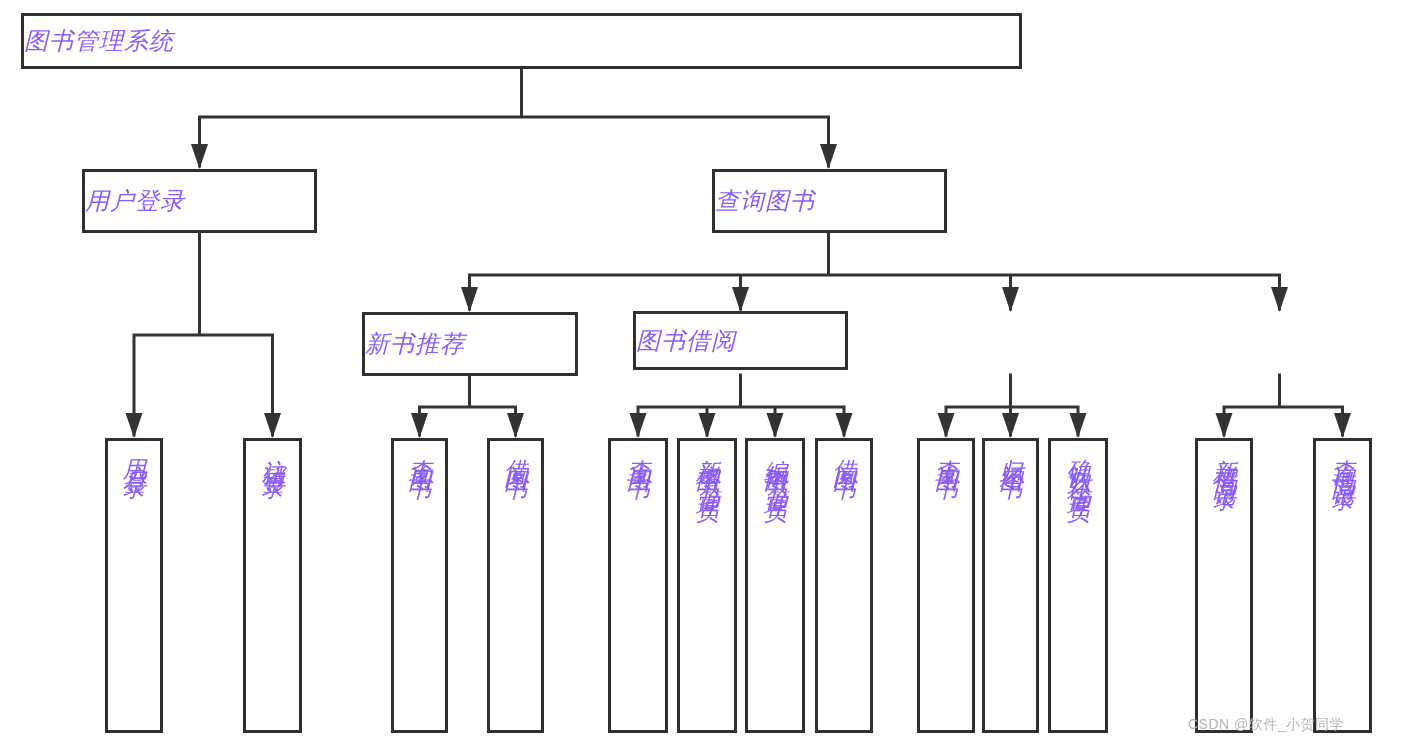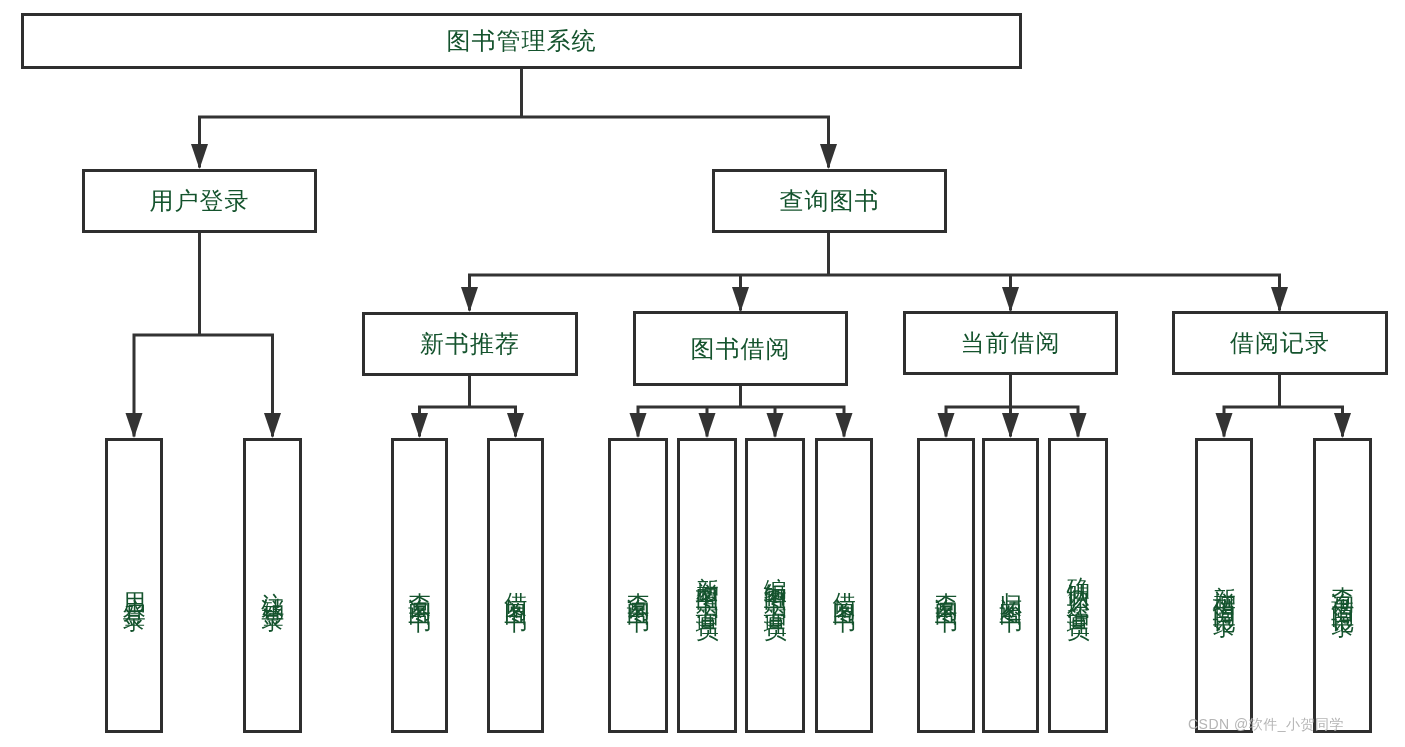--- a/index.html
+++ b/index.html
@@ -9,26 +9,27 @@
     background:#ffffff;
     font-family:"Liberation Sans", sans-serif;
     overflow:hidden;
   }
   .connector-layer { position:absolute; left:0; top:0; width:1405px; height:747px; }
   .node {
     position:absolute;
     box-sizing:border-box;
     background:#ffffff;
     border:3px solid #2f2f2f;
-    color:#14532d;
+    color:#8b5cf6;
     display:flex;
     align-items:center;
-    justify-content:center;
+    justify-content:flex-start;
     text-align:center;
     z-index:2;
+    font-style:italic;
   }
   .h-node { font-size:24px; letter-spacing:1px; white-space:nowrap; }
   .v-node {
     writing-mode:vertical-rl;
     text-orientation:mixed;
     font-size:23px;
     letter-spacing:6px;
     line-height:1.1;
   }
   .watermark {
@@ -96,28 +97,22 @@
   <div class="node h-node" style="left:82px; top:169px; width:235px; height:64px;">
     <span>用户登录</span>
   </div>
   <div class="node h-node" style="left:712px; top:169px; width:235px; height:64px;">
     <span>查询图书</span>
   </div>
 
   <div class="node h-node" style="left:362px; top:312px; width:216px; height:64px;">
     <span>新书推荐</span>
   </div>
-  <div class="node h-node" style="left:633px; top:311px; width:215px; height:75px;">
+  <div class="node h-node" style="left:633px; top:311px; width:215px; height:59px;">
     <span>图书借阅</span>
-  </div>
-  <div class="node h-node" style="left:903px; top:311px; width:215px; height:64px;">
-    <span>当前借阅</span>
-  </div>
-  <div class="node h-node" style="left:1172px; top:311px; width:216px; height:64px;">
-    <span>借阅记录</span>
   </div>
 
   <div class="node v-node" style="left:105px; top:438px; width:58px; height:295px;">
     <span>用户登录</span>
   </div>
   <div class="node v-node" style="left:243px; top:438px; width:59px; height:295px;">
     <span>注销登录</span>
   </div>
 
   <div class="node v-node" style="left:391px; top:438px; width:57px; height:295px;">

